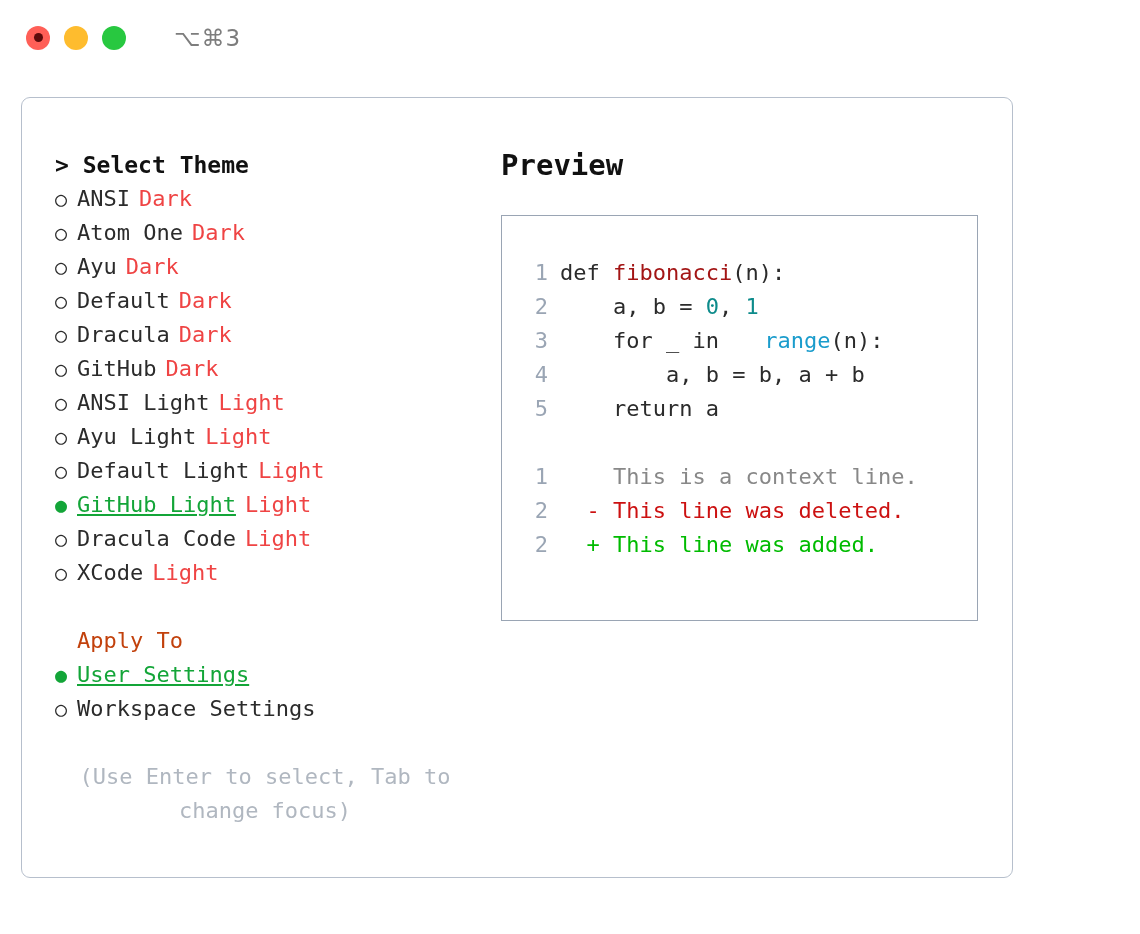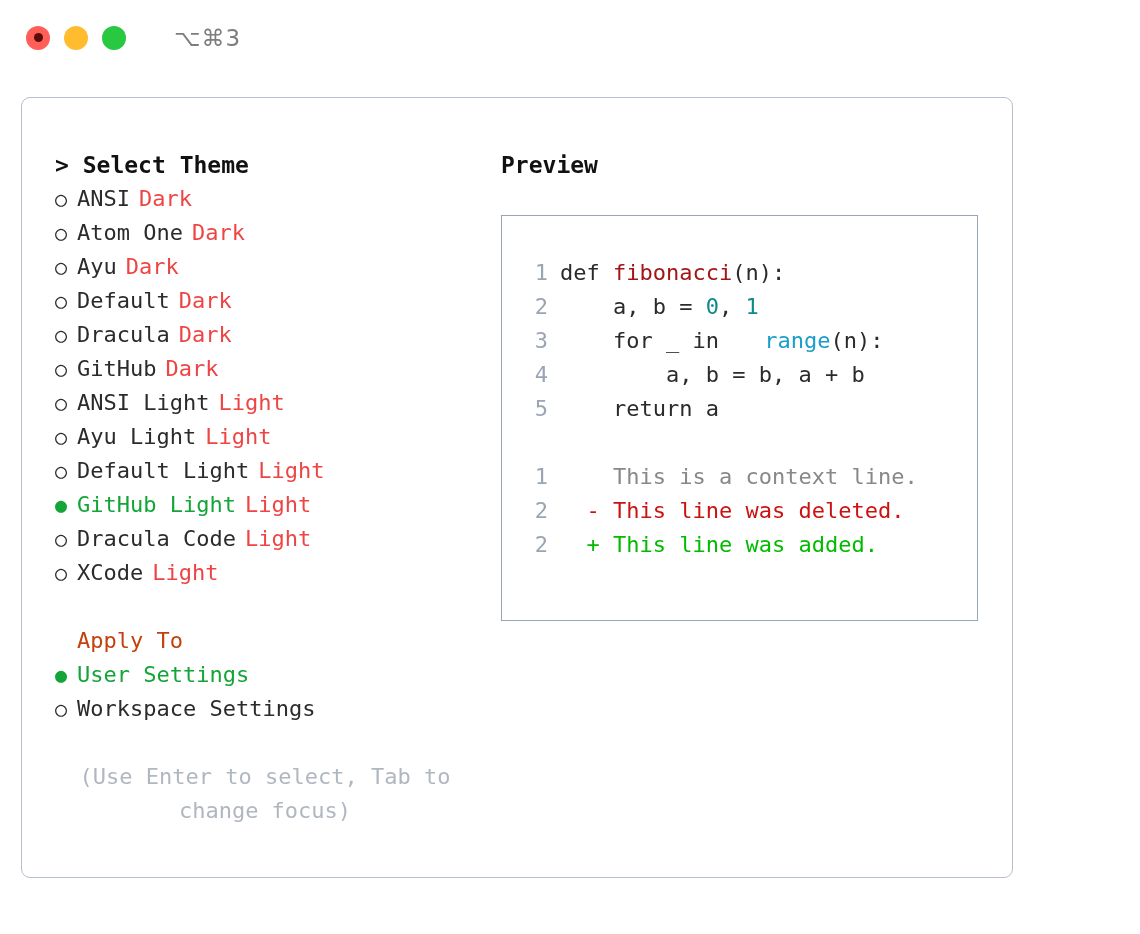--- a/index.html
+++ b/index.html
@@ -104,21 +104,21 @@
   }
   .marker {
     width: 22px;
     flex: 0 0 22px;
     font-size: 20px;
     color: #2b2b2b;
     line-height: 34px;
   }
   .marker.on { color: #13a538; }
   .marker.blank { color: transparent; }
-  .row.selected .label { color: #13a538; }
+  .row.selected .label { color: #13a538; text-decoration: underline; }
   .label { color: #2b2b2b; }
   .badge {
     color: #ef4444;
     margin-left: 9px;
   }
   .subhead {
     font-size: 22px;
     line-height: 34px;
     color: #c2410c;
     white-space: pre;
@@ -134,21 +134,21 @@
   }
 
   
   .right-col {
     position: absolute;
     left: 479px;
     top: 50px;
     width: 490px;
   }
   .preview-title {
-    font-size: 23px;
+    font-size: 29px;
     font-weight: bold;
     color: #111111;
     line-height: 34px;
   }
   .preview-box {
     margin-top: 33px;
     width: 477px;
     height: 406px;
     border: 1.5px solid #9aa5b4;
     box-sizing: border-box;

